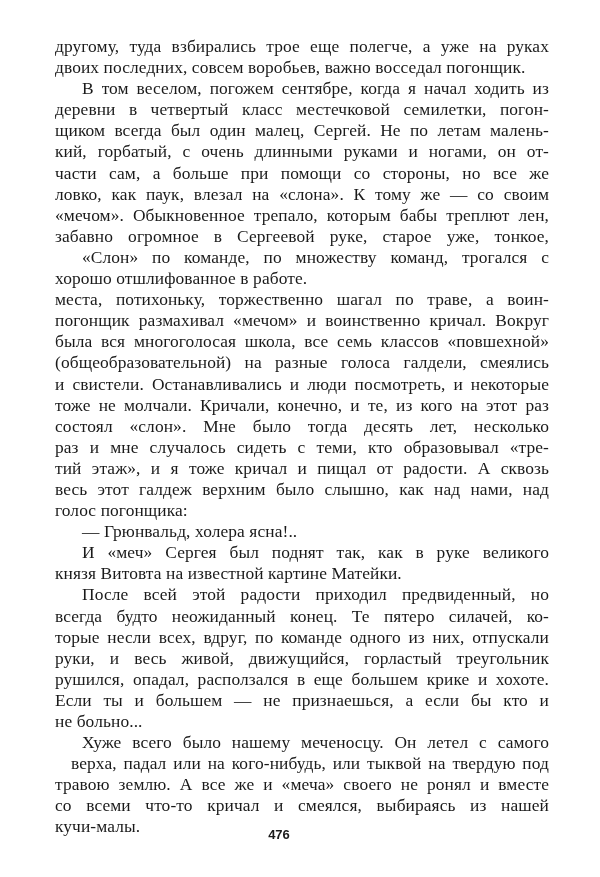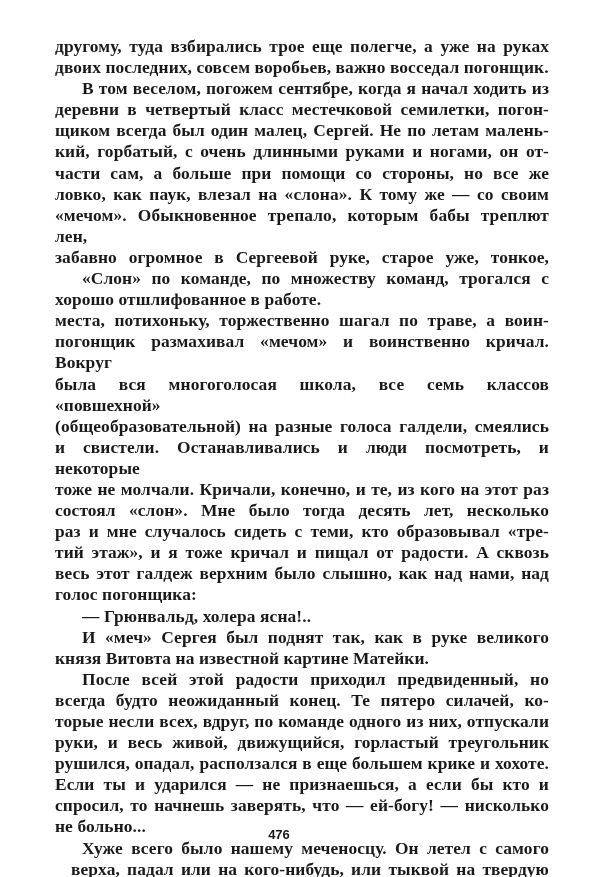--- a/index.html
+++ b/index.html
@@ -9,21 +9,21 @@
     left: 55px;
     top: 36px;
     width: 494px;
     font-family: "Liberation Serif", "DejaVu Serif", serif;
     font-size: 17.4px;
     line-height: 21.1px;
     color: #1a1a1a;
     text-align: justify;
     letter-spacing: 0.1px;
   }
-  .line { display: block; text-align: justify; text-align-last: justify; white-space: nowrap; font-weight: bold; }
+  .line { display: block; text-align: justify; text-align-last: justify; white-space: nowrap; }
   .line.end { text-align-last: left; }
   .line.ind { padding-left: 27px; }
   .pagenum {
     position: absolute;
     left: 0; width: 558px;
     top: 827px;
     text-align: center;
     font-family: "Liberation Sans", "DejaVu Sans", sans-serif;
     font-weight: bold;
     font-size: 13px;
@@ -58,22 +58,21 @@
     <span class="line" style="white-space: normal;">весь этот галдеж верхним было слышно, как над нами, над</span>
     <span class="line end" style="white-space: normal;">голос погонщика:</span>
     <span class="line ind end" style="white-space: normal;">— Грюнвальд, холера ясна!..</span>
     <span class="line ind" style="white-space: normal;">И «меч» Сергея был поднят так, как в руке великого</span>
     <span class="line end" style="white-space: normal;">князя Витовта на известной картине Матейки.</span>
     <span class="line ind" style="white-space: normal;">После всей этой радости приходил предвиденный, но</span>
     <span class="line" style="white-space: normal;">всегда будто неожиданный конец. Те пятеро силачей, ко-</span>
     <span class="line" style="white-space: normal;">торые несли всех, вдруг, по команде одного из них, отпускали</span>
     <span class="line" style="white-space: normal;">руки, и весь живой, движущийся, горластый треугольник</span>
     <span class="line" style="white-space: normal;">рушился, опадал, расползался в еще большем крике и хохоте.</span>
-    <span class="line" style="white-space: normal;">Если ты и ударился — не признаешься, а если бы кто и</span>
-    <span class="line" style="white-space: normal;">спросил, то начнешь заверять, что — ей-богу! — нисколько</span>
+    <span class="line" style="white-space: normal;">Если ты и большем — не признаешься, а если бы кто и</span>
     <span class="line end" style="white-space: normal;">не больно...</span>
     <span class="line ind" style="white-space: normal;">Хуже всего было нашему меченосцу. Он летел с самого</span>
     <span class="line" style="white-space: normal; margin-left: 16px;">верха, падал или на кого-нибудь, или тыквой на твердую под</span>
     <span class="line" style="white-space: normal;">травою землю. А все же и «меча» своего не ронял и вместе</span>
     <span class="line" style="white-space: normal;">со всеми что-то кричал и смеялся, выбираясь из нашей</span>
     <span class="line end" style="white-space: normal;">кучи-малы.</span>
   </div>
 <div class="pagenum">476</div>
 
 </body></html>

